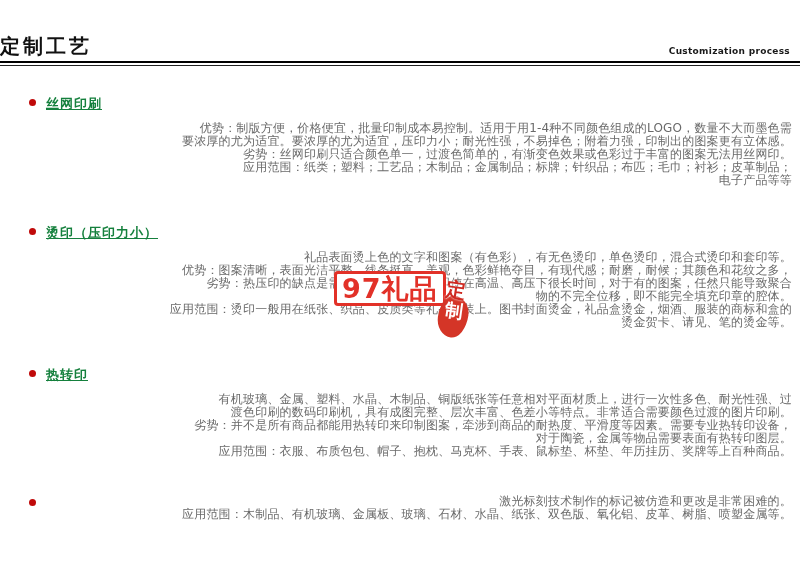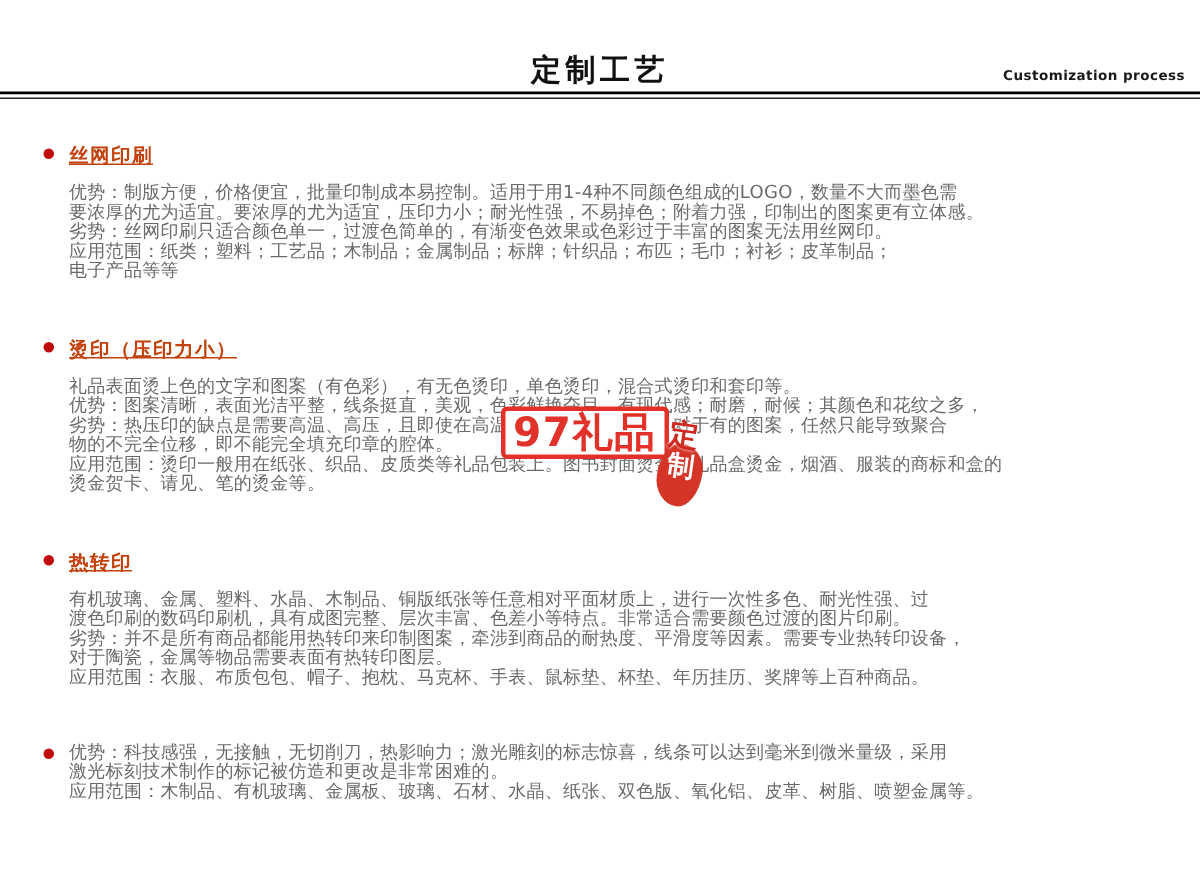--- a/index.html
+++ b/index.html
@@ -6,46 +6,46 @@
   body{
     width:800px;height:588px;background:#ffffff;
     font-family:"DejaVu Sans","Liberation Sans",sans-serif;
     position:relative;overflow:hidden;
   }
   .page{position:relative;width:800px;height:588px;background:#fff;}
 
   
   .page-title{
     position:absolute;top:33px;left:0;width:100%;
-    text-align:center;font-size:20px;font-weight:bold;color:#111;
+    text-align:left;font-size:20px;font-weight:bold;color:#111;
     letter-spacing:3px;margin:0;
   }
   .page-subtitle{
     position:absolute;top:46px;right:10px;
     font-size:9px;font-weight:bold;color:#1a1a1a;letter-spacing:0.3px;
   }
   .rule{position:absolute;top:61px;left:0;width:800px;}
   .rule .thick{height:2px;background:#000;}
   .rule .gap{height:2px;background:#fff;}
   .rule .thin{height:1px;background:#222;}
 
   
   .content{position:absolute;top:95px;left:0;width:800px;padding:0;}
   .section{position:relative;margin:0 8px 37px 46px;}
   .bullet{
     position:absolute;left:-17px;top:4px;width:7px;height:7px;
     border-radius:50%;background:#c00A0A;
   }
   .section-title{
-    font-size:13px;font-weight:bold;color:#c2410c;
+    font-size:13px;font-weight:bold;color:#15803d;
     text-decoration:underline;margin:0 0 9px 0;letter-spacing:1px;
   }
   .line{
     font-size:12px;line-height:13px;color:#6a6a6a;
-    white-space:nowrap;letter-spacing:0.2px;
+    white-space:nowrap;letter-spacing:0.2px;text-align:right;
   }
 
   
   .watermark-box{
     position:absolute;top:271px;left:334px;z-index:5;
     background:#fff;border:3px solid #e23128;border-radius:4px;
     color:#e23128;font-size:27px;font-weight:bold;line-height:29px;
     padding:0 5px;letter-spacing:1px;
   }
   .seal{
@@ -108,21 +108,20 @@
       <h2 class="section-title">热转印</h2>
       <div class="line">有机玻璃、金属、塑料、水晶、木制品、铜版纸张等任意相对平面材质上，进行一次性多色、耐光性强、过</div>
       <div class="line">渡色印刷的数码印刷机，具有成图完整、层次丰富、色差小等特点。非常适合需要颜色过渡的图片印刷。</div>
       <div class="line">劣势：并不是所有商品都能用热转印来印制图案，牵涉到商品的耐热度、平滑度等因素。需要专业热转印设备，</div>
       <div class="line">对于陶瓷，金属等物品需要表面有热转印图层。</div>
       <div class="line">应用范围：衣服、布质包包、帽子、抱枕、马克杯、手表、鼠标垫、杯垫、年历挂历、奖牌等上百种商品。</div>
     </div>
 
     <div class="section">
       <span class="bullet"></span>
-      <div class="line">优势：科技感强，无接触，无切削刀，热影响力；激光雕刻的标志惊喜，线条可以达到毫米到微米量级，采用</div>
       <div class="line">激光标刻技术制作的标记被仿造和更改是非常困难的。</div>
       <div class="line">应用范围：木制品、有机玻璃、金属板、玻璃、石材、水晶、纸张、双色版、氧化铝、皮革、树脂、喷塑金属等。</div>
     </div>
 
   </div>
 
   <div class="watermark-box">97礼品</div>
   <div class="seal">
     <div class="seal-blob"></div>
     <div class="seal-char-top">定</div>

